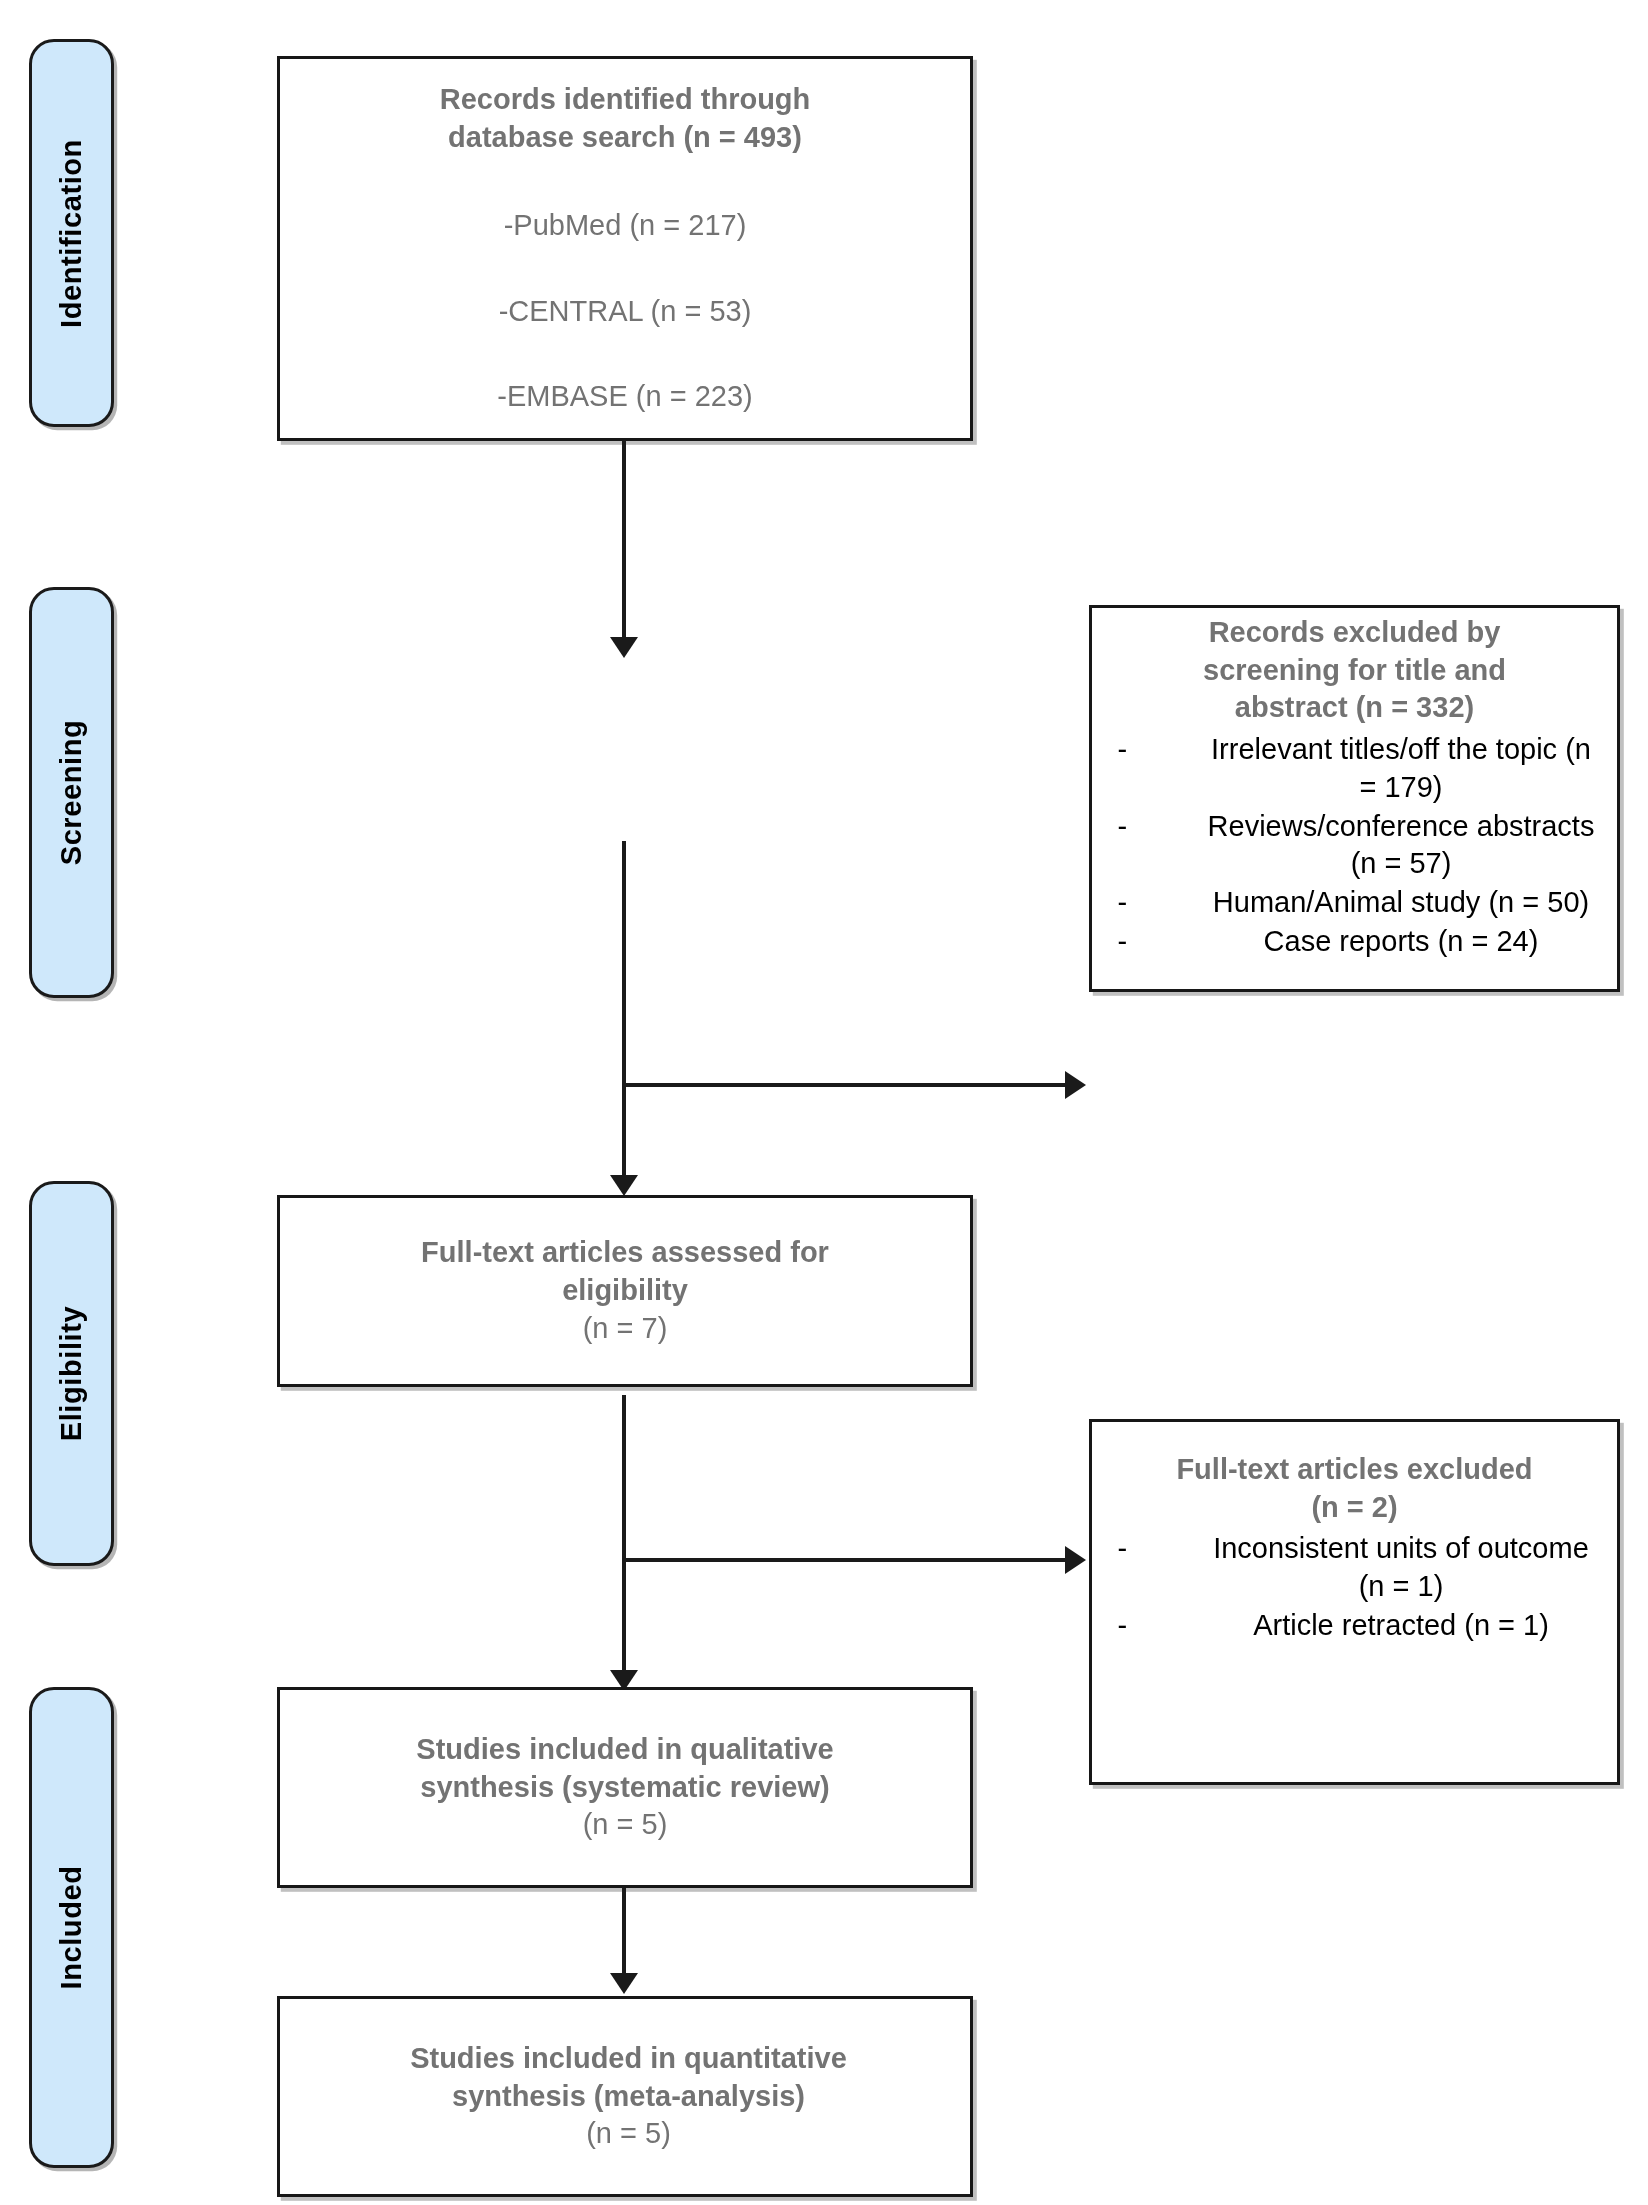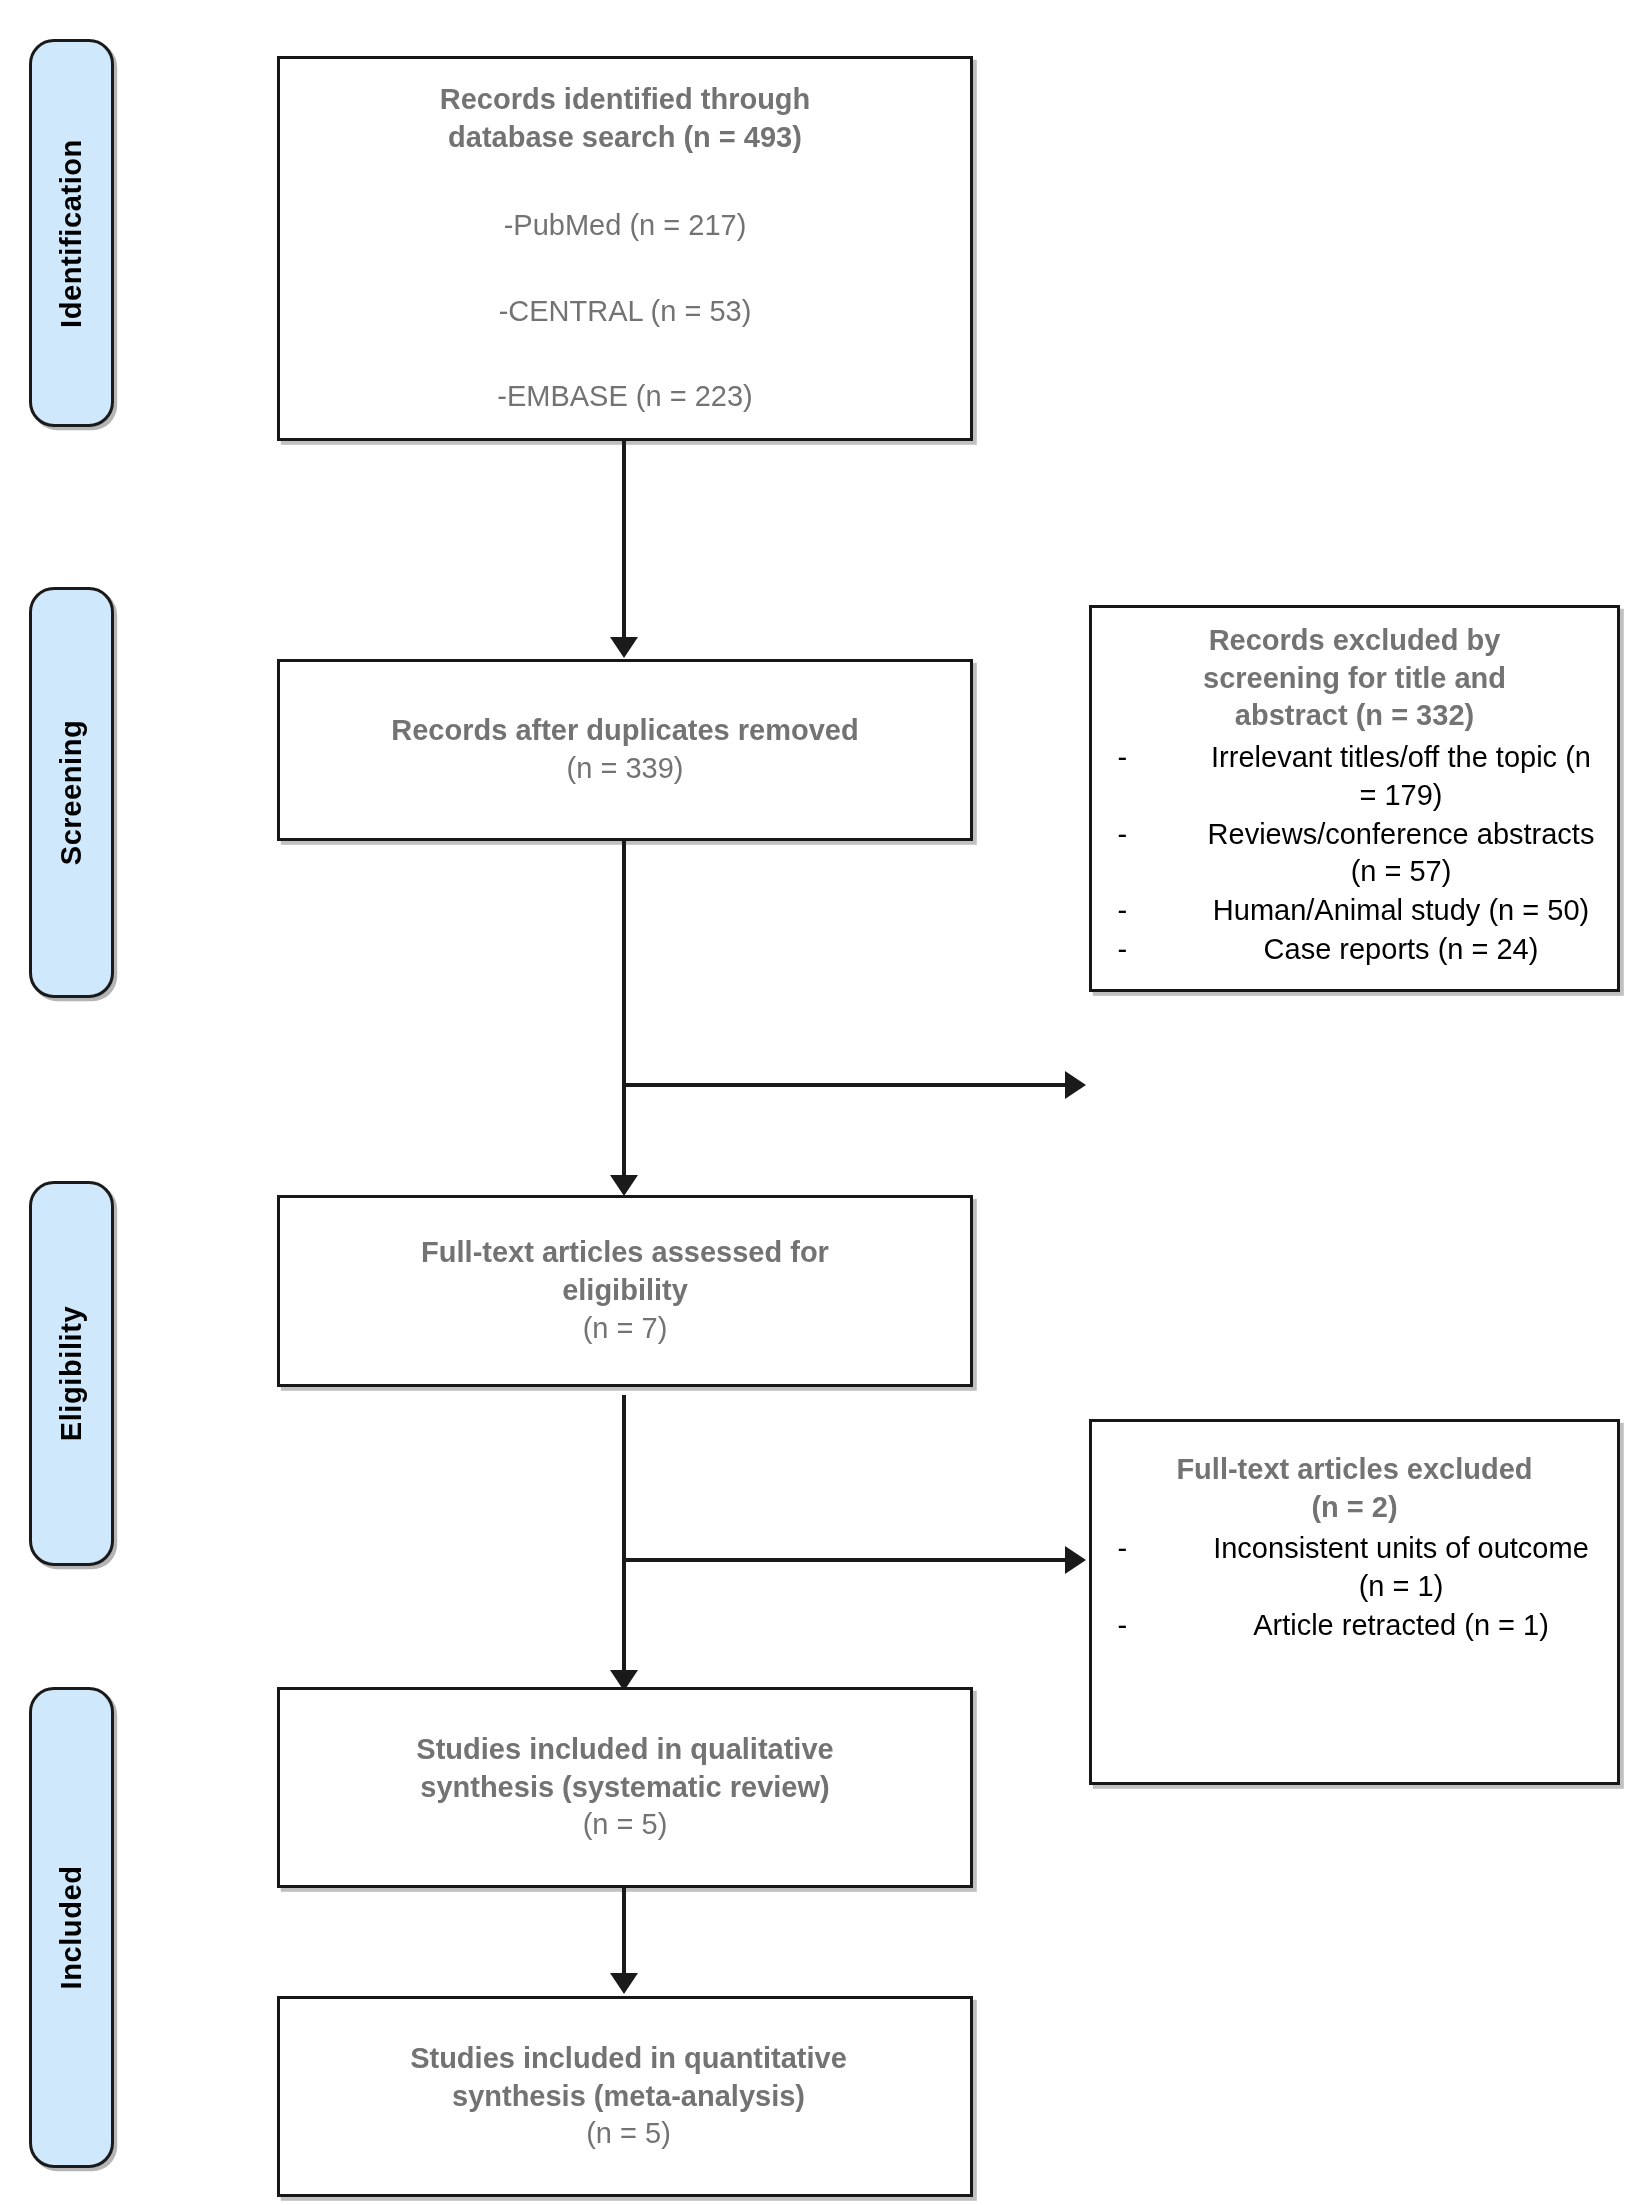--- a/index.html
+++ b/index.html
@@ -146,26 +146,22 @@
     <div class="sub-lines">
       <div class="line">-PubMed (n = 217)</div>
       <div class="line">-CENTRAL (n = 53)</div>
       <div class="line">-EMBASE (n = 223)</div>
     </div>
   </div>
 
   <div class="vline" style="left:622px; top:440px; height:209px;"></div>
   <div class="arrow-down" style="left:610px; top:637px;"></div>
 
-  <div class="flow-box" style="left:277px; top:659px; width:696px; height:182px;">
-    <div class="line bold">Records after duplicates removed</div>
-    <div class="line">(n = 339)</div>
-  </div>
-
-  <div class="flow-box" style="left:1089px; top:605px; width:531px; height:387px; justify-content:flex-start; padding-top:14px;">
+
+  <div class="flow-box" style="left:1089px; top:605px; width:531px; height:387px; justify-content:flex-start; padding-top:6px;">
     <div class="line bold">Records excluded by</div>
     <div class="line bold">screening for title and</div>
     <div class="line bold">abstract (n = 332)</div>
 
     <div class="bullet-list">
       <div class="bullet-row">
         <span class="dash">-</span>
         <span class="btext">Irrelevant titles/off the topic (n = 179)</span>
       </div>
       <div class="bullet-row">

